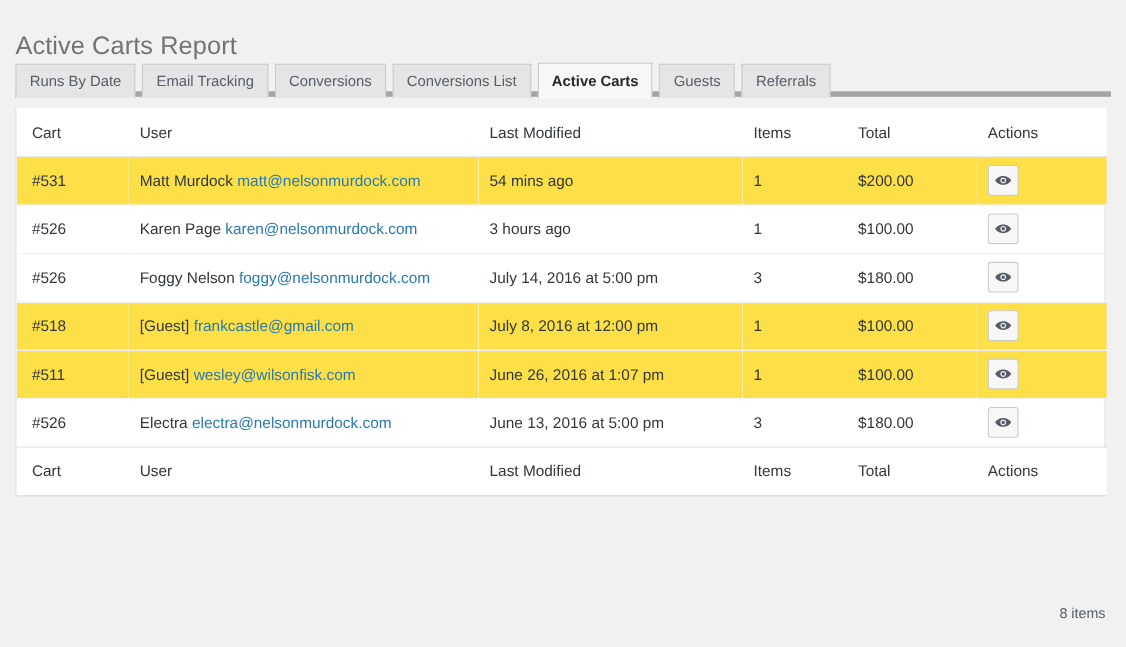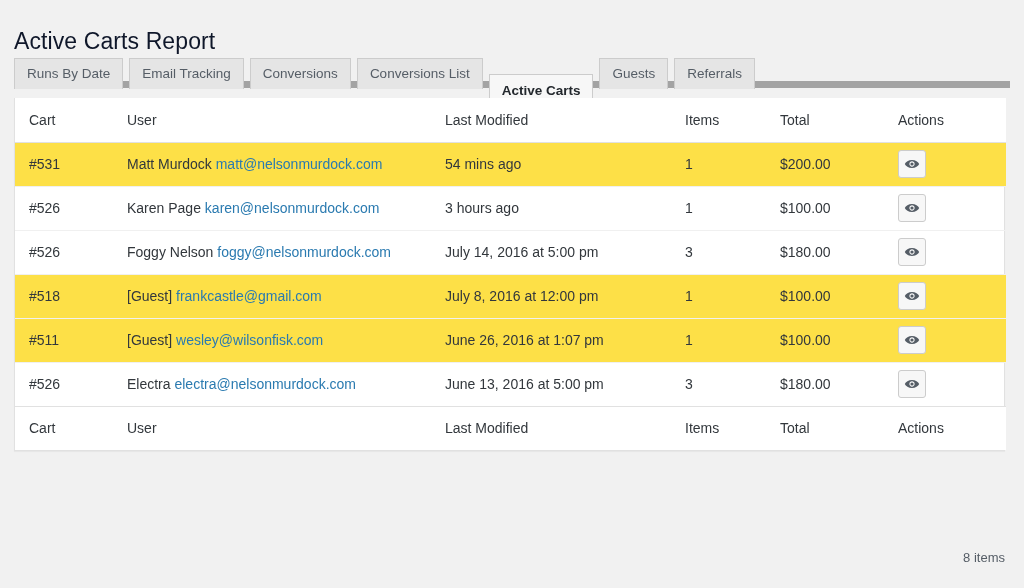--- a/index.html
+++ b/index.html
@@ -16,34 +16,34 @@
     position: relative;
   }
 
   
   .page-title {
     position: absolute;
     left: 14px;
     top: 12px;
     font-size: 23px;
     font-weight: 400;
-    color: #0f172a;
+    color: #737373;
     line-height: 29px;
     letter-spacing: 0.1px;
     white-space: nowrap;
   }
 
   
   .tabs-wrap {
     position: absolute;
     left: 14px;
     top: 55px;
     width: 996px;
     height: 33px;
-    border-bottom: 7px solid #a3a3a3;
+    border-bottom: 5px solid #a3a3a3;
     box-sizing: border-box;
   }
   .tabs {
     display: flex;
     align-items: flex-end;
     height: 33px;
     gap: 6px;
   }
   .tab {
     display: inline-flex;
@@ -62,21 +62,21 @@
     position: relative;
     top: 1px;
     cursor: pointer;
   }
   .tab.active {
     background: #f7f7f7;
     color: #23282d;
     font-weight: bold;
     border-color: #ccc;
     height: 32px;
-    top: 18px;
+    top: 1px;
   }
   .tab.active::after {
     content: "";
     position: absolute;
     left: 0;
     right: 0;
     bottom: -1px;
     height: 2px;
     background: #f7f7f7;
   }

